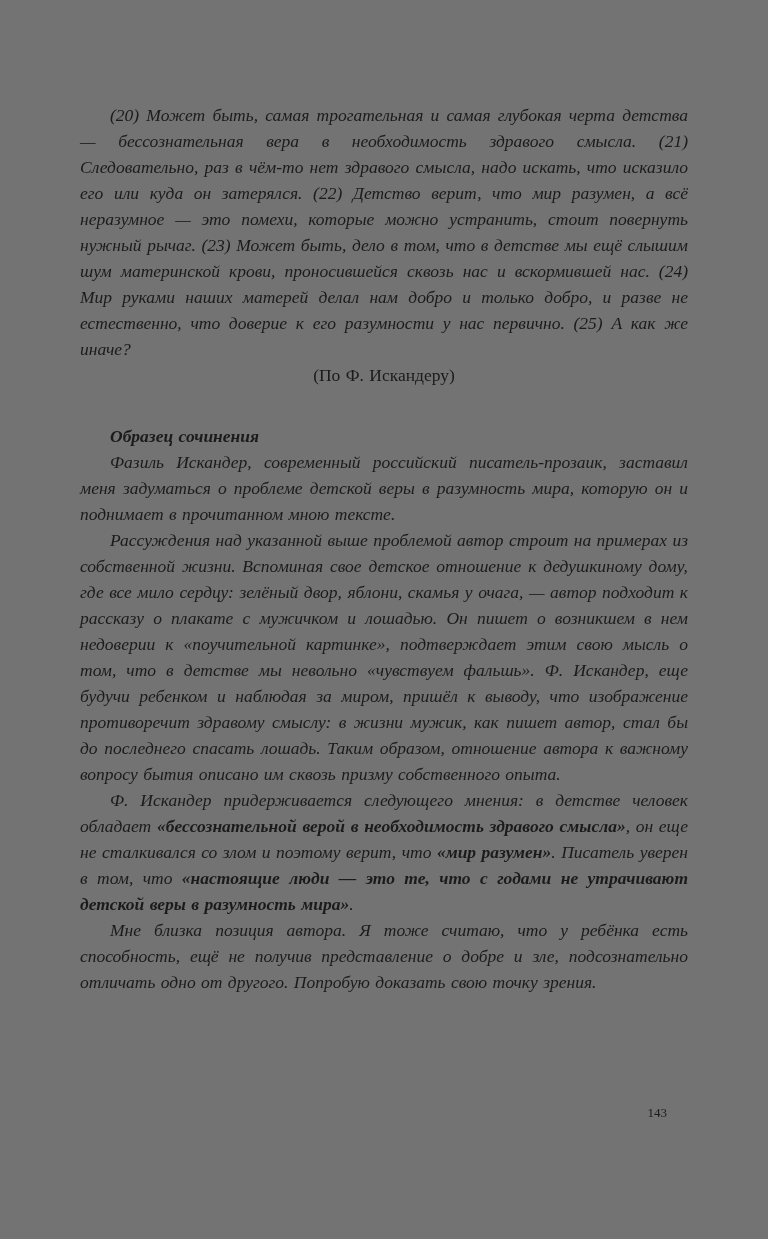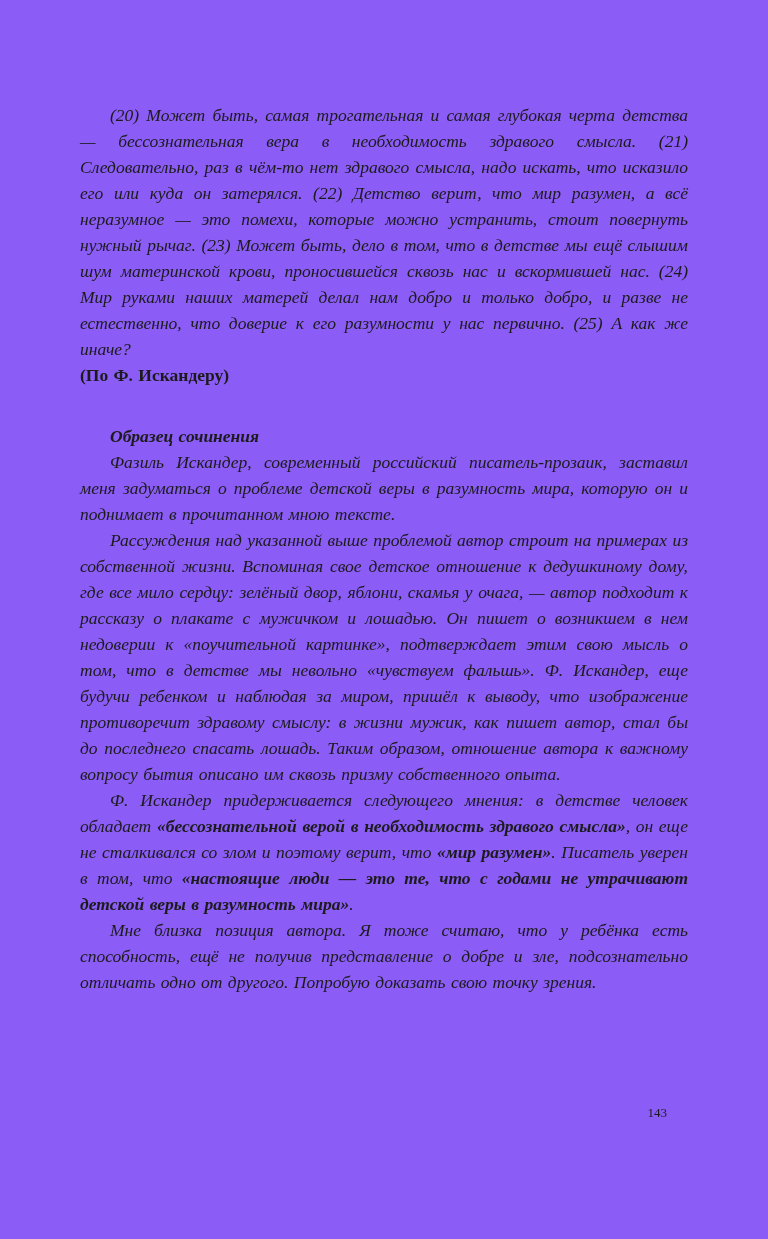--- a/index.html
+++ b/index.html
@@ -5,21 +5,21 @@
   * { box-sizing: border-box; }
   html, body {
     margin: 0;
     padding: 0;
     background: #ffffff;
   }
   .page {
     position: relative;
     width: 768px;
     height: 1239px;
-    background: #8b5cf6;
+    background: #737373;
     overflow: hidden;
     font-family: "Liberation Serif", "DejaVu Serif", serif;
     color: #1b1b1b;
   }
   .text-block {
     position: absolute;
     left: 80px;
     top: 102px;
     width: 608px;
   }
@@ -30,22 +30,21 @@
     line-height: 26px;
     text-align: justify;
     text-indent: 30px;
     hyphens: auto;
     -webkit-hyphens: auto;
     word-spacing: 1px;
   }
   .para.attribution {
     font-style: normal;
     text-indent: 0;
-    text-align: left;
-    font-weight: bold;
+    text-align: center;
   }
   .para.heading {
     font-weight: bold;
     margin-top: 35px;
   }
   .bold-quote {
     font-weight: bold;
   }
   .page-number {
     position: absolute;

